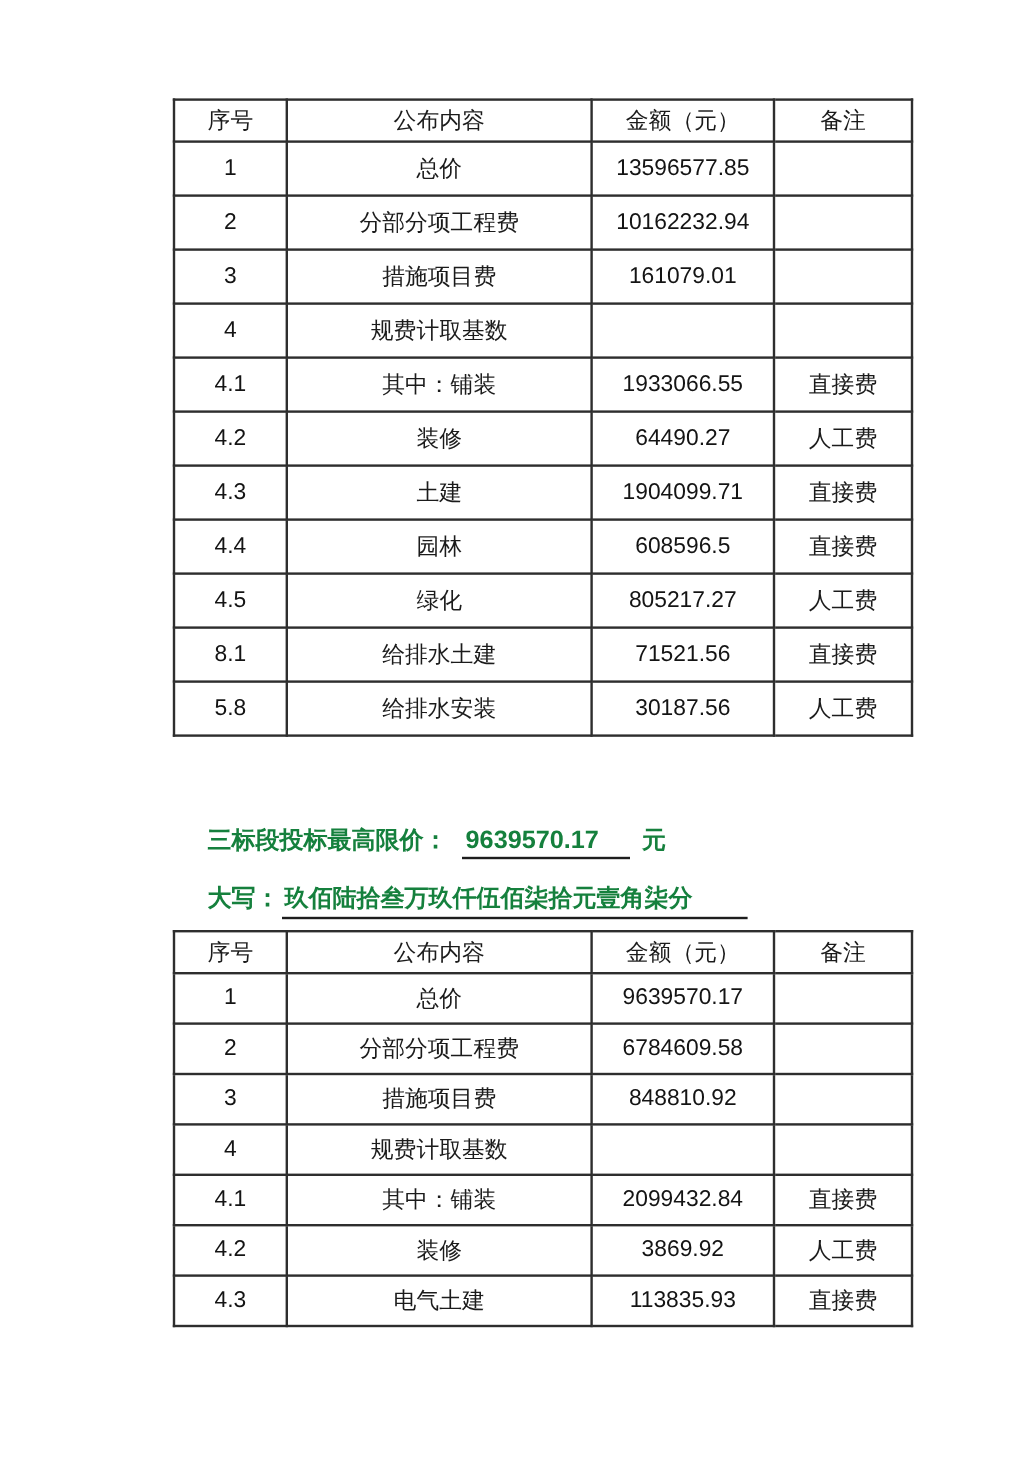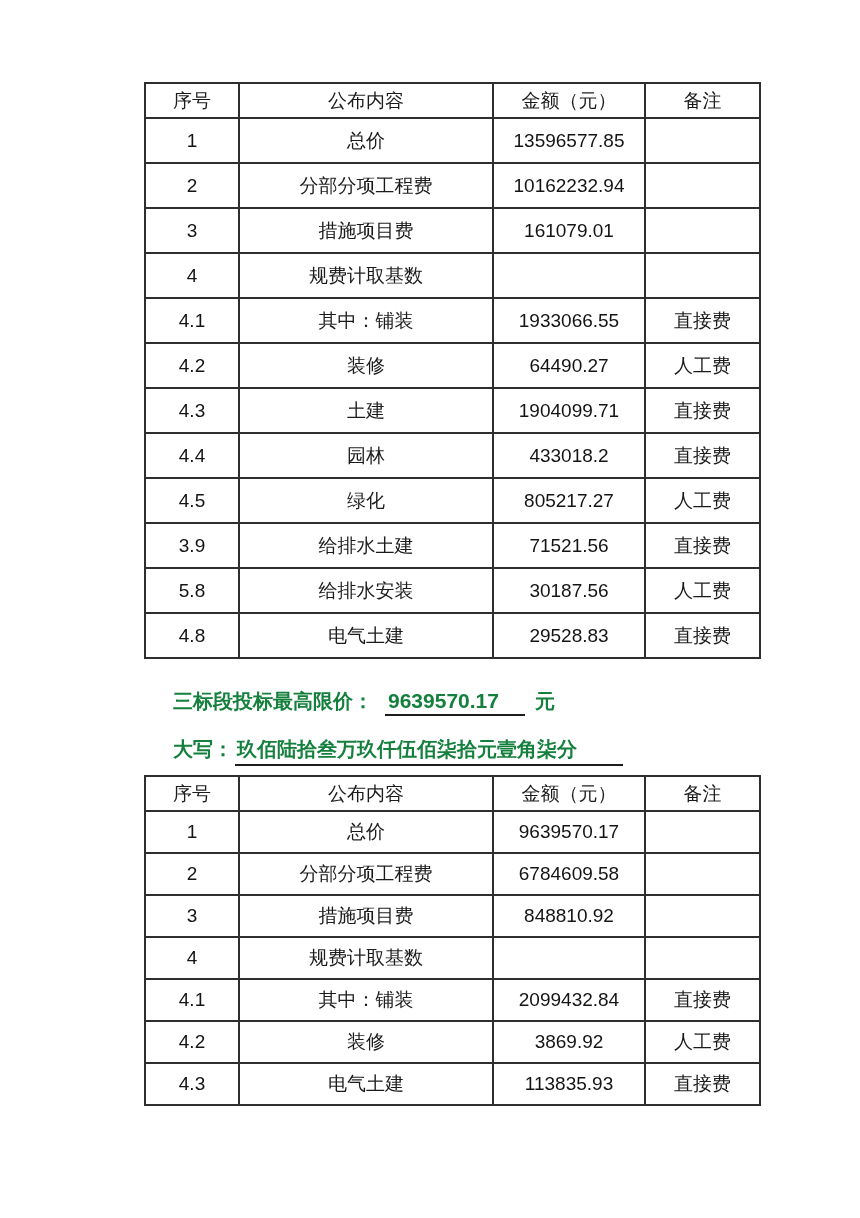--- a/index.html
+++ b/index.html
@@ -133,46 +133,40 @@
         </tr>
         <tr>
           <td class="num">4.3</td>
           <td>土建</td>
           <td class="num">1904099.71</td>
           <td>直接费</td>
         </tr>
         <tr>
           <td class="num">4.4</td>
           <td>园林</td>
-          <td class="num">433018.2</td>
+          <td class="num">608596.5</td>
           <td>直接费</td>
         </tr>
         <tr>
           <td class="num">4.5</td>
           <td>绿化</td>
           <td class="num">805217.27</td>
           <td>人工费</td>
         </tr>
         <tr>
-          <td class="num">3.9</td>
+          <td class="num">8.1</td>
           <td>给排水土建</td>
           <td class="num">71521.56</td>
           <td>直接费</td>
         </tr>
         <tr>
           <td class="num">5.8</td>
           <td>给排水安装</td>
           <td class="num">30187.56</td>
           <td>人工费</td>
-        </tr>
-        <tr>
-          <td class="num">4.8</td>
-          <td>电气土建</td>
-          <td class="num">29528.83</td>
-          <td>直接费</td>
         </tr>
       </tbody>
     </table>
 
   <div class="summary-line price-line">
     <span>三标段投标最高限价：</span><span class="amount-underlined">9639570.17</span><span class="unit">元</span>
   </div>
 
   <div class="summary-line capital-line">
     <span>大写：</span><span class="capital-underlined">玖佰陆拾叁万玖仟伍佰柒拾元壹角柒分</span>

